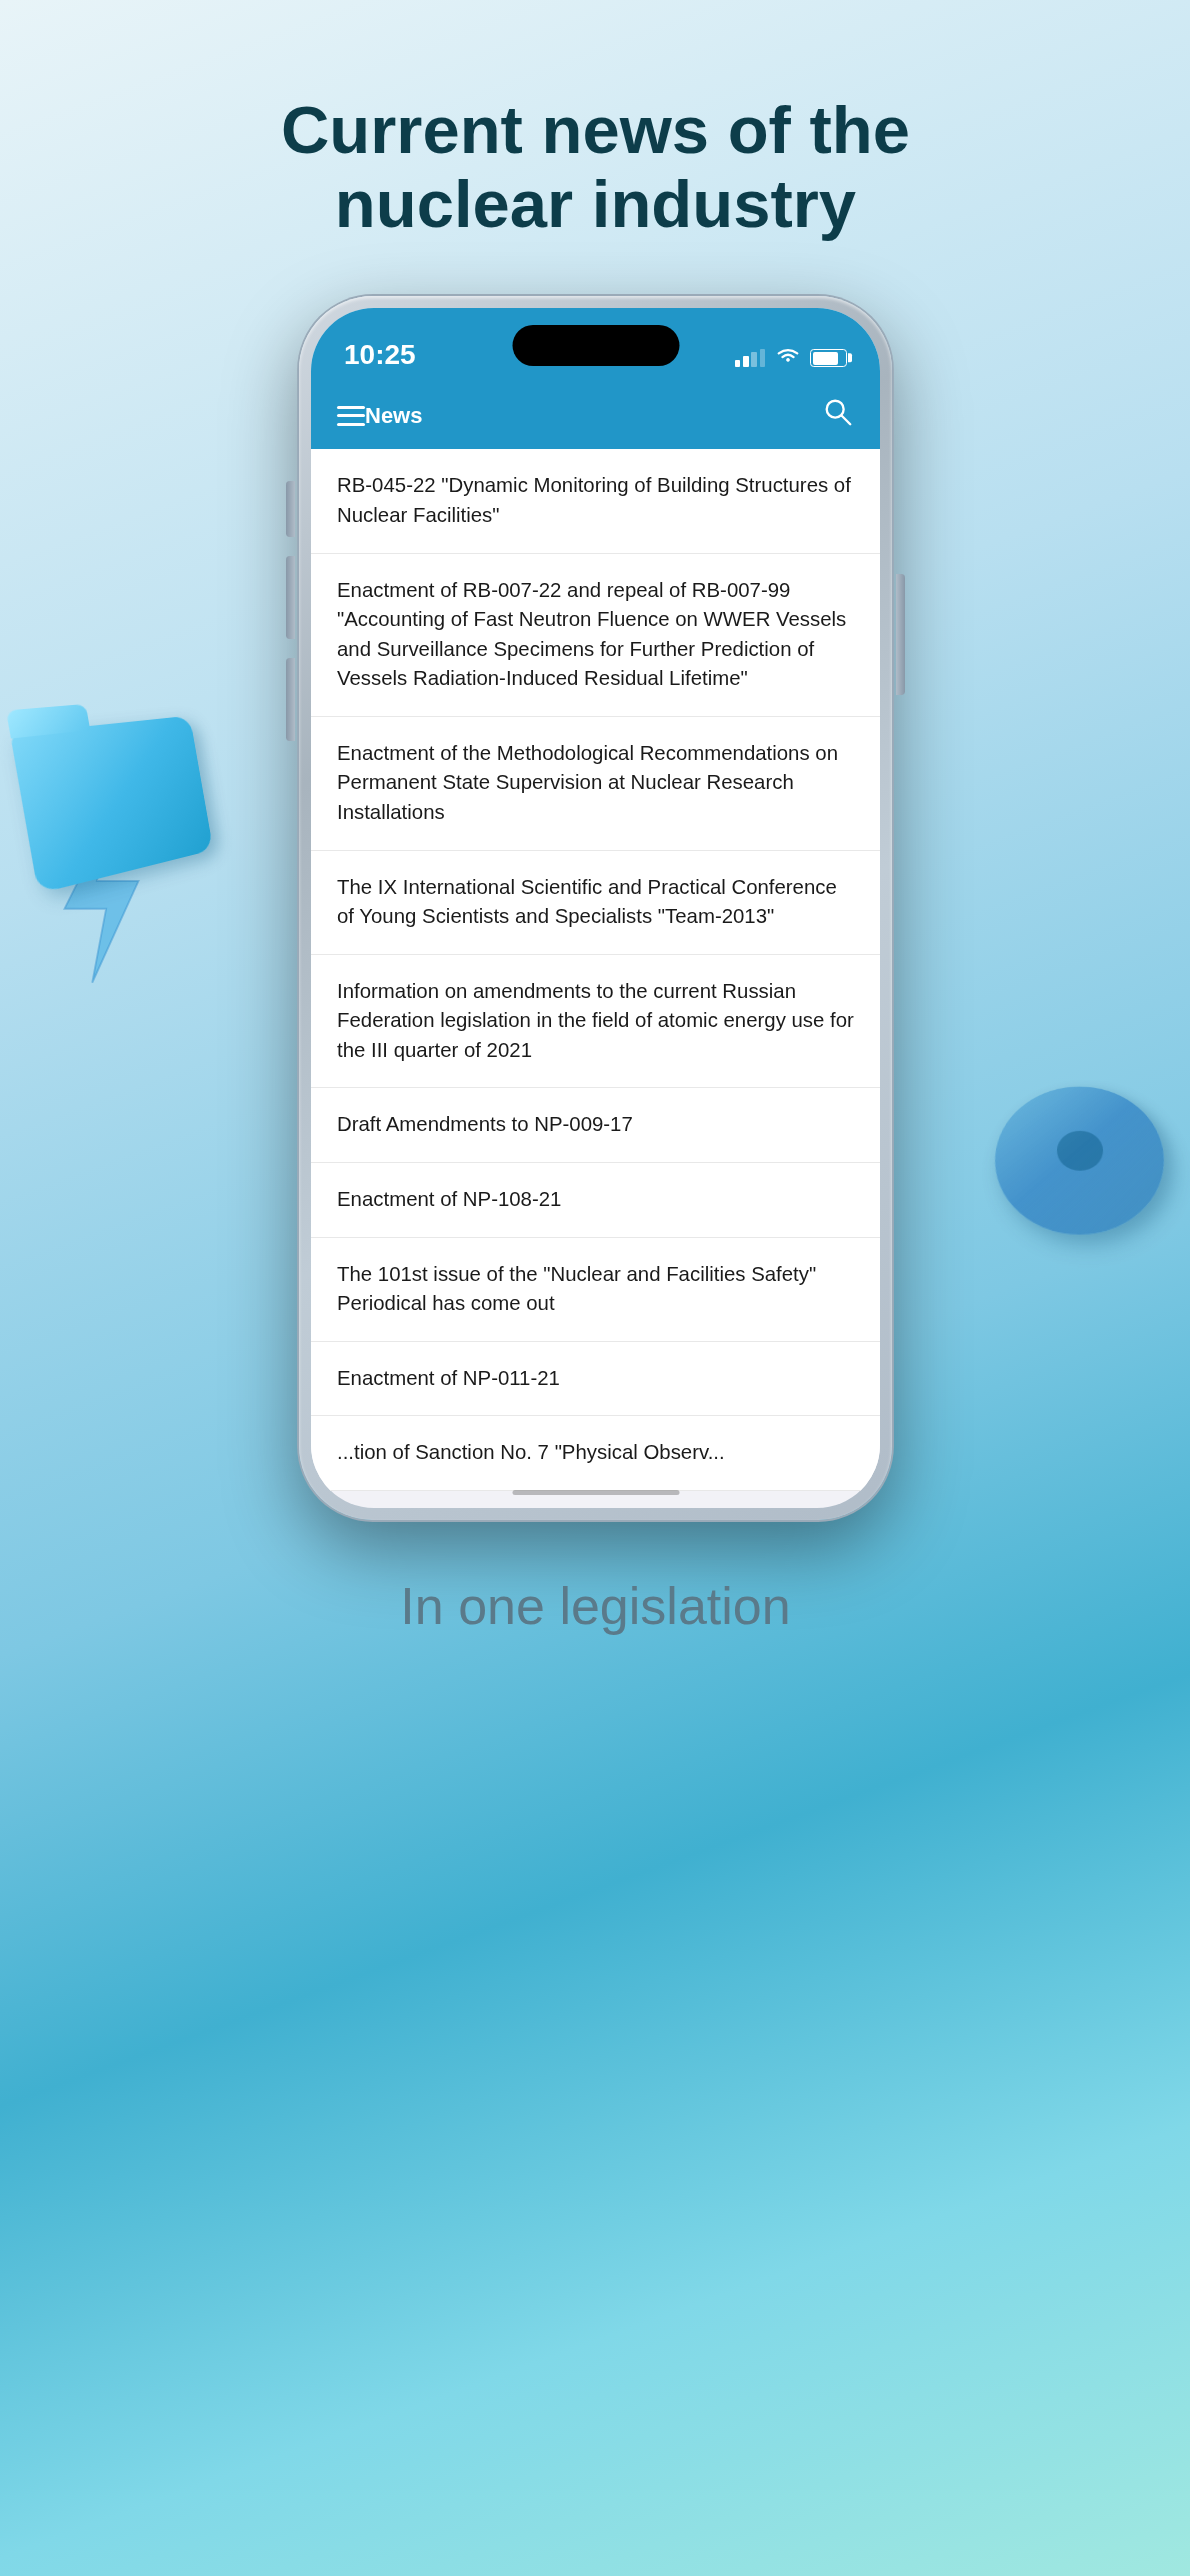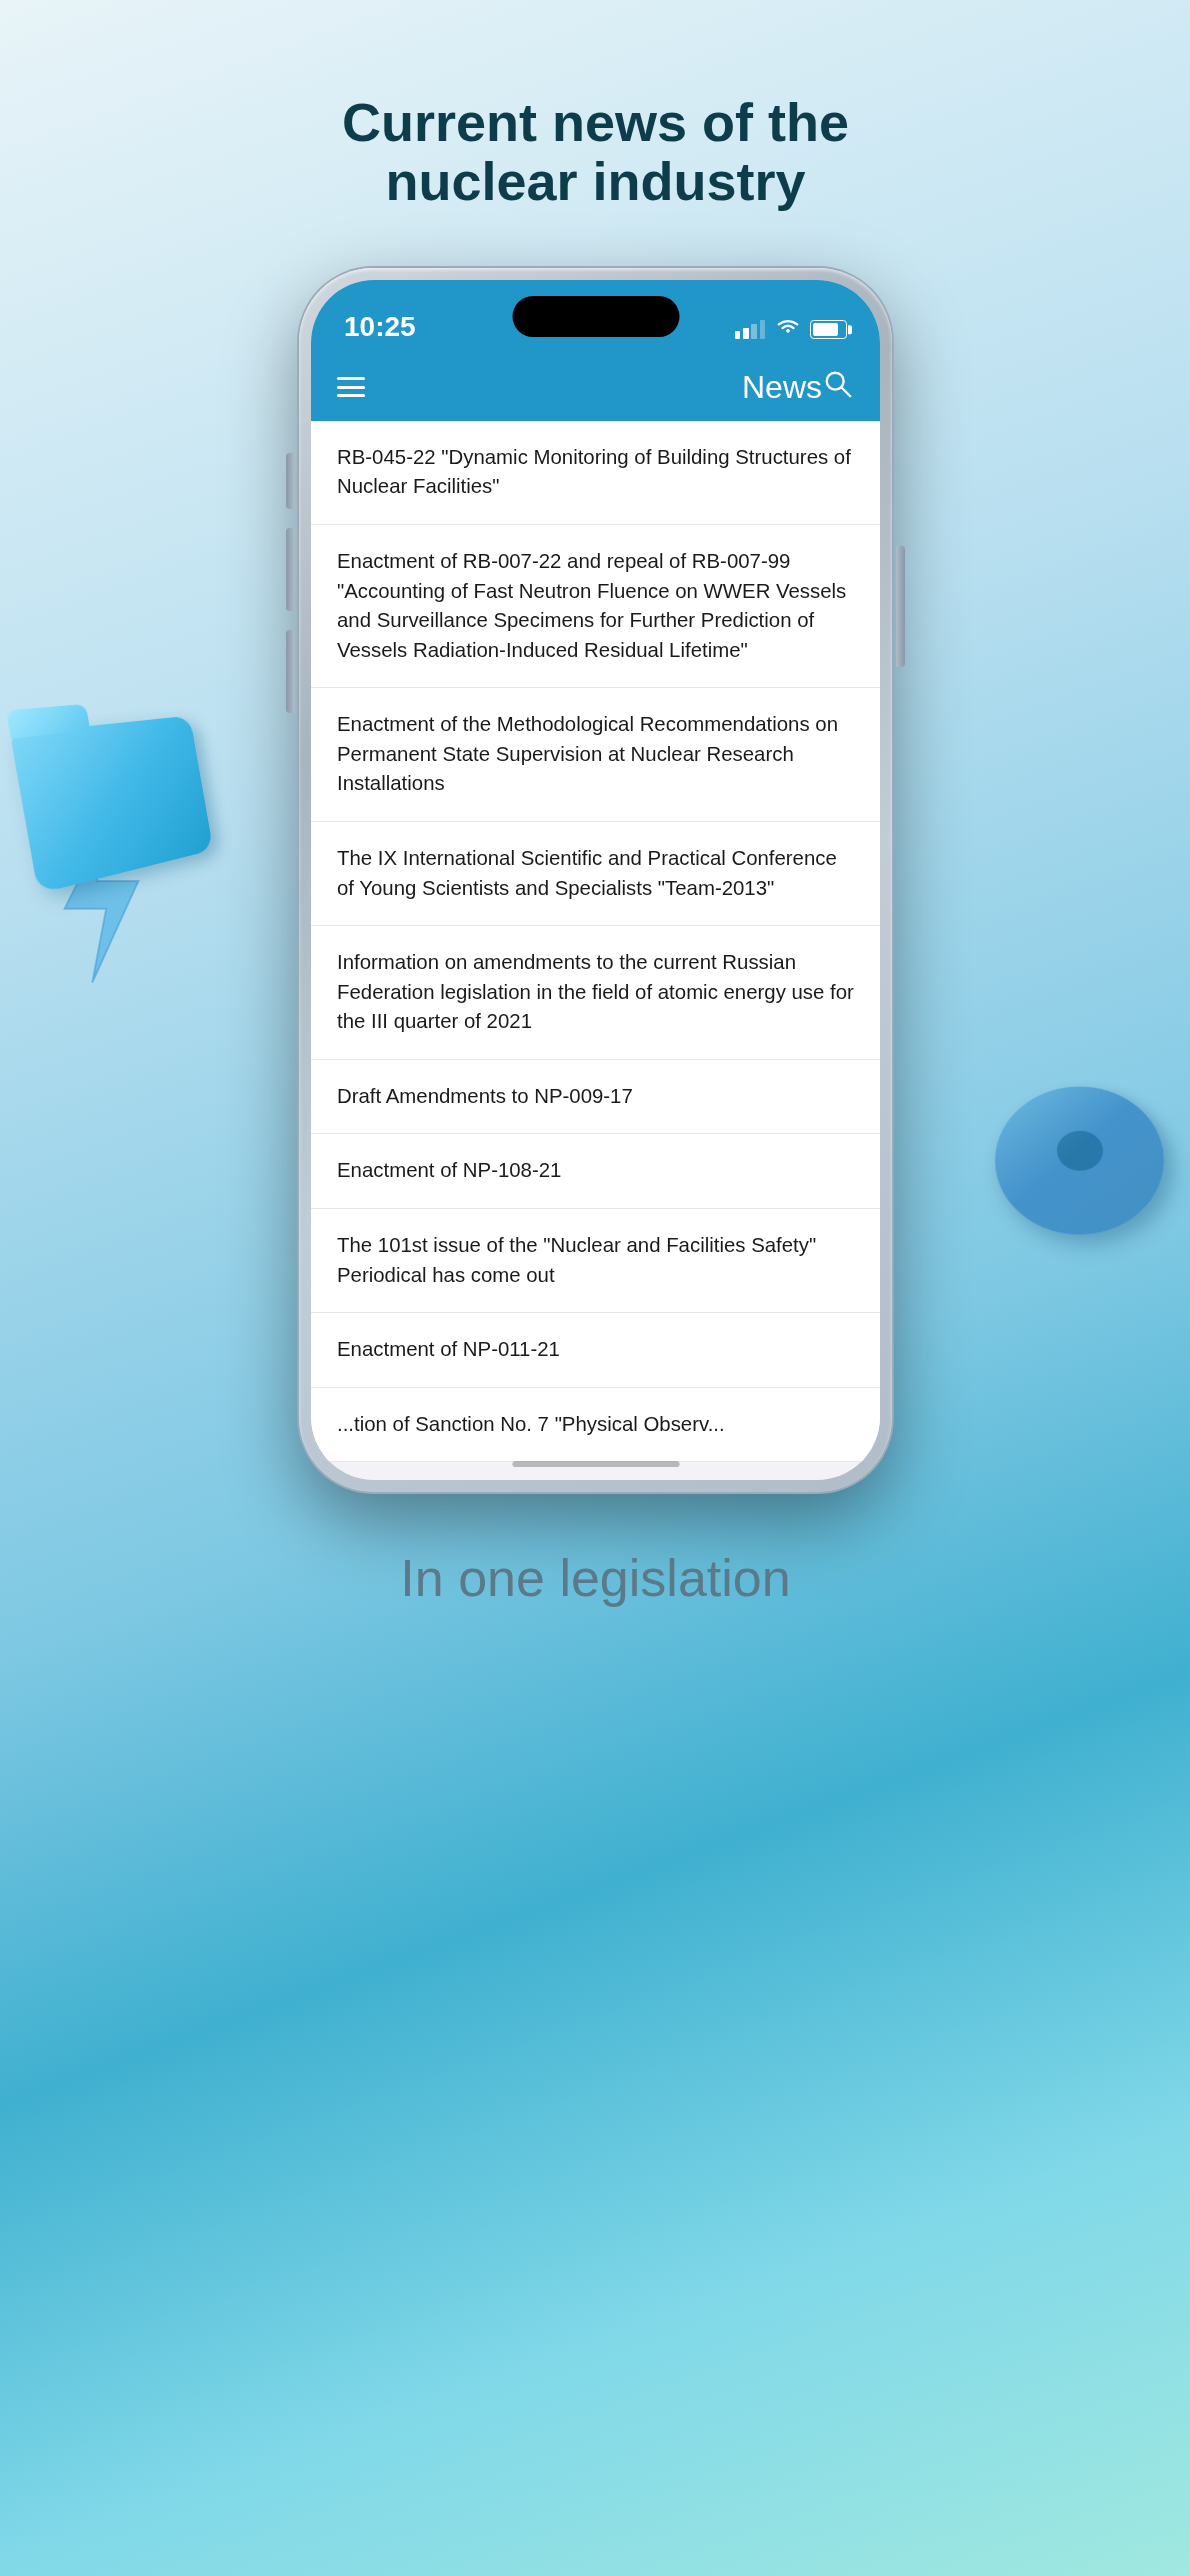--- a/index.html
+++ b/index.html
@@ -15,21 +15,21 @@
       align-items: center;
       overflow: hidden;
       position: relative;
     }
 
     
     .page-title {
       margin-top: 93px;
       text-align: center;
       color: #0d3d4a;
-      font-size: 54px;
+      font-size: 67px;
       font-weight: 800;
       line-height: 1.1;
       padding: 0 74px;
       z-index: 10;
       position: relative;
     }
 
     
     .phone-container {
       position: relative;
@@ -203,24 +203,24 @@
 
     .hamburger-line {
       width: 28px;
       height: 2.8px;
       background: white;
       border-radius: 1.9px;
     }
 
     .nav-title {
       flex: 1;
-      text-align: right;
+      text-align: left;
       color: white;
-      font-size: 32px;
-      font-weight: 400;
+      font-size: 22px;
+      font-weight: 700;
     }
 
     .search-icon {
       color: white;
       font-size: 30px;
       cursor: pointer;
     }
 
     
     .news-list {

